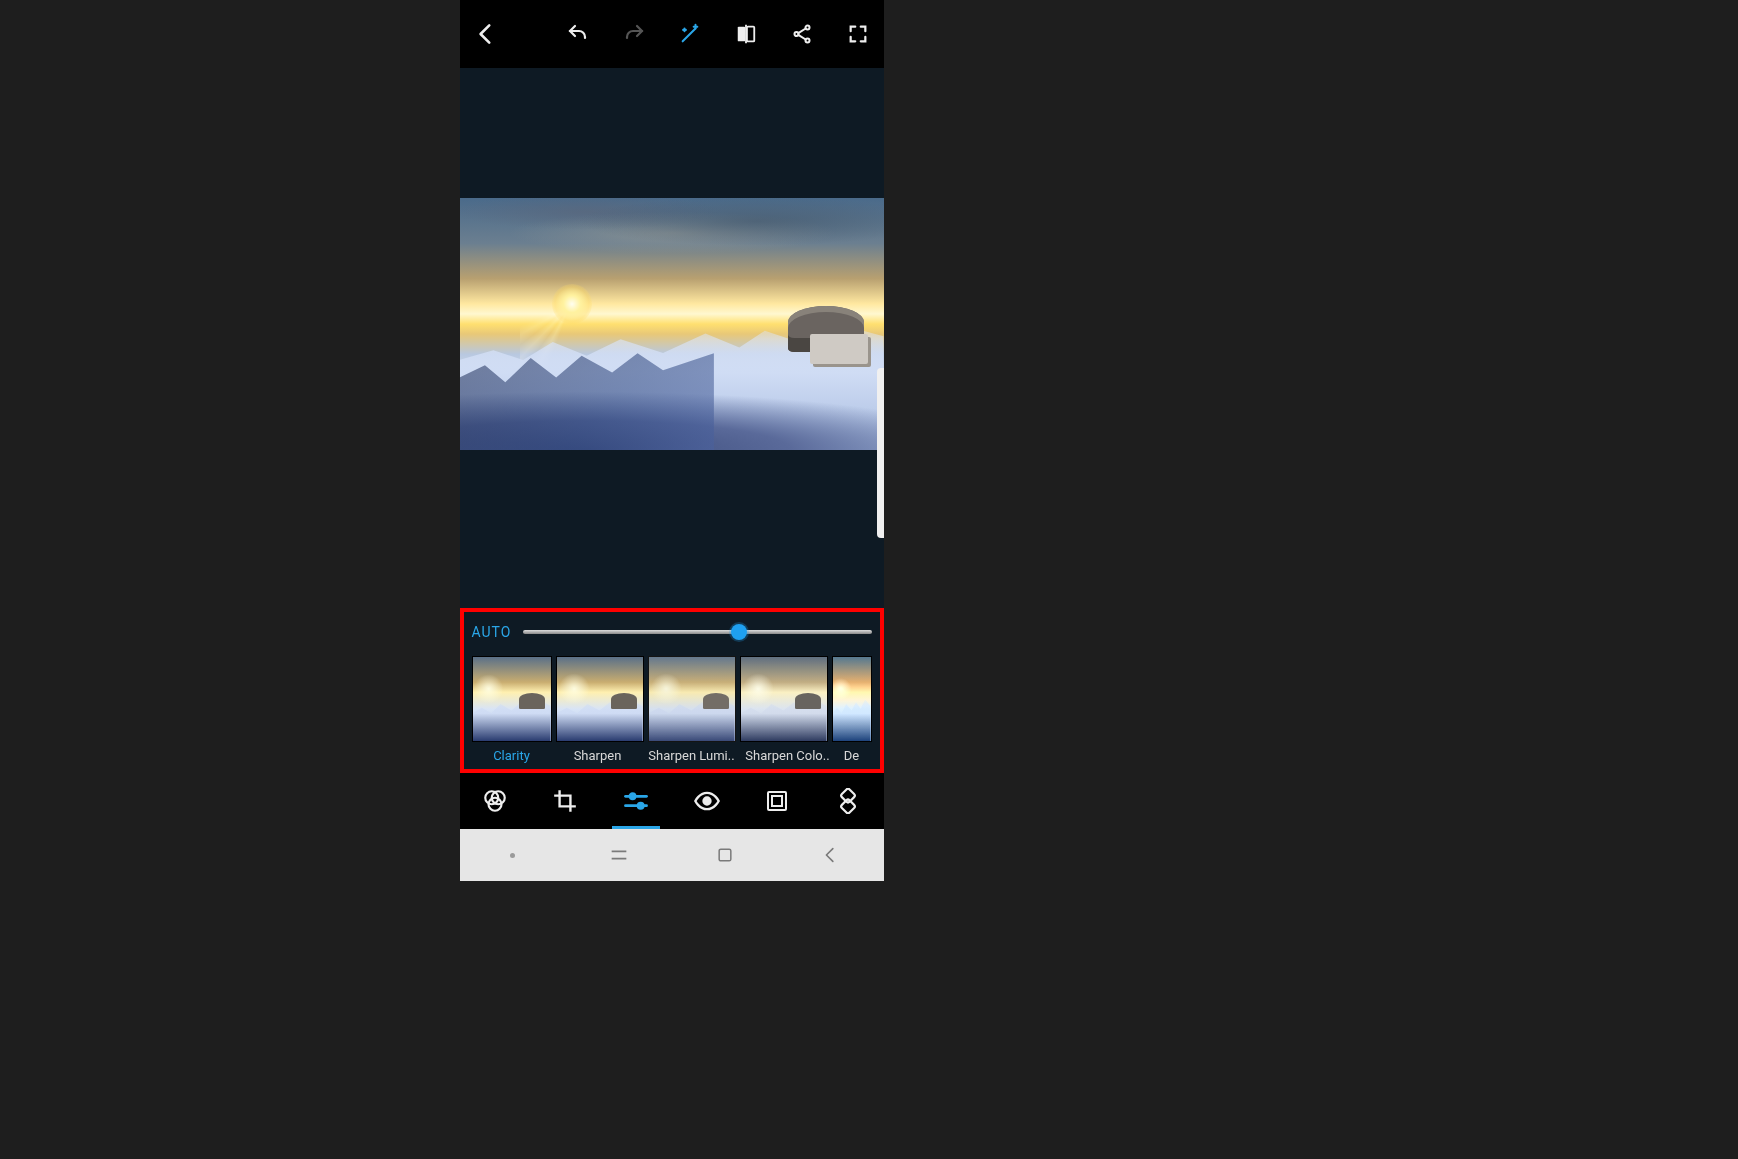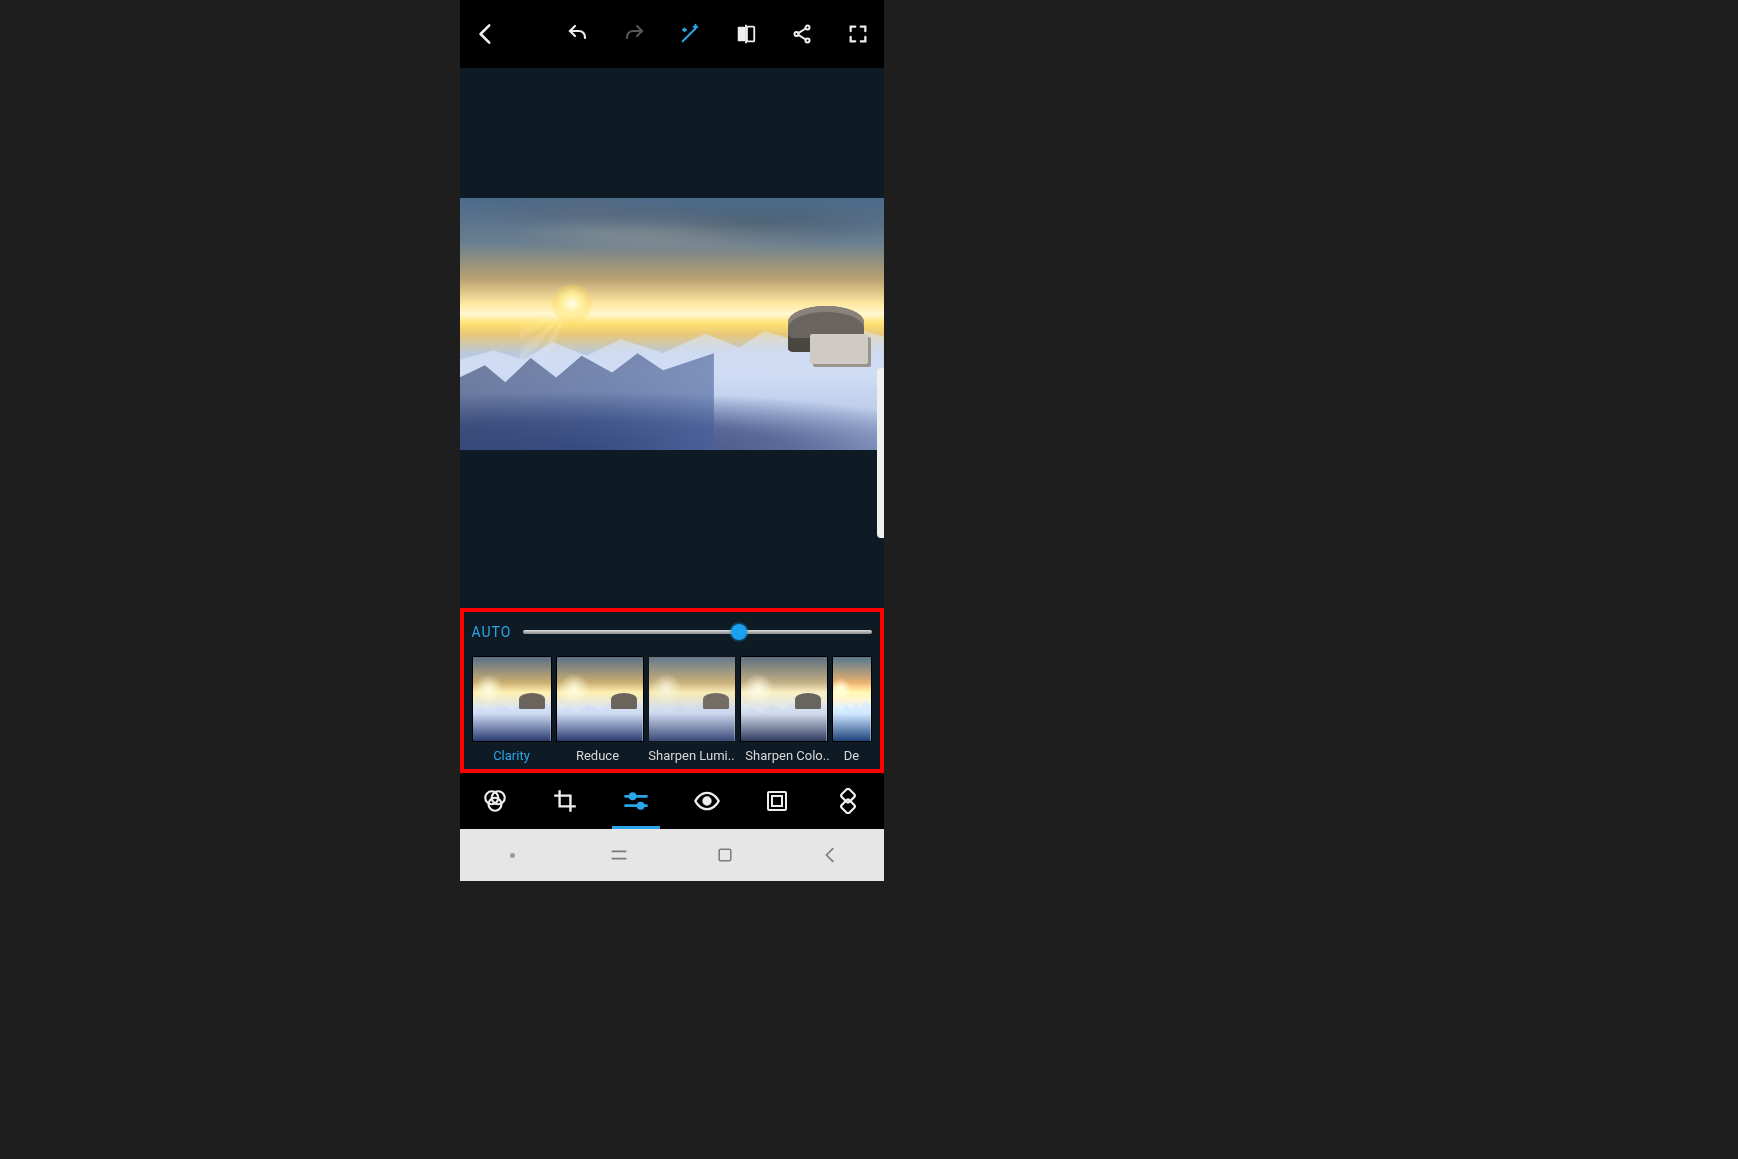--- a/index.html
+++ b/index.html
@@ -294,21 +294,21 @@
       <div class="thumb variant-desat">
           <div class="mtn"></div>
           <div class="bldg"></div>
         </div>
       <div class="thumb partial variant-warm">
           <div class="mtn"></div>
         </div>
     </div>
     <div class="label-row">
       <span class="lbl active" style="width:80px">Clarity</span>
-      <span class="lbl" style="width:92px">Reduce</span>
+      <span class="lbl" style="width:92px">Sharpen</span>
       <span class="lbl" style="width:96px">Sharpen Lumi..</span>
       <span class="lbl" style="width:96px">Sharpen Colo..</span>
       <span class="lbl" style="width:32px;text-align:center">De</span>
     </div>
   </div>
 
   <div class="bottombar">
     <div class="tool">
       <svg width="26" height="26" viewBox="0 0 24 24" fill="none" stroke="currentColor" stroke-width="2">
           <circle cx="9" cy="9" r="6"></circle>

